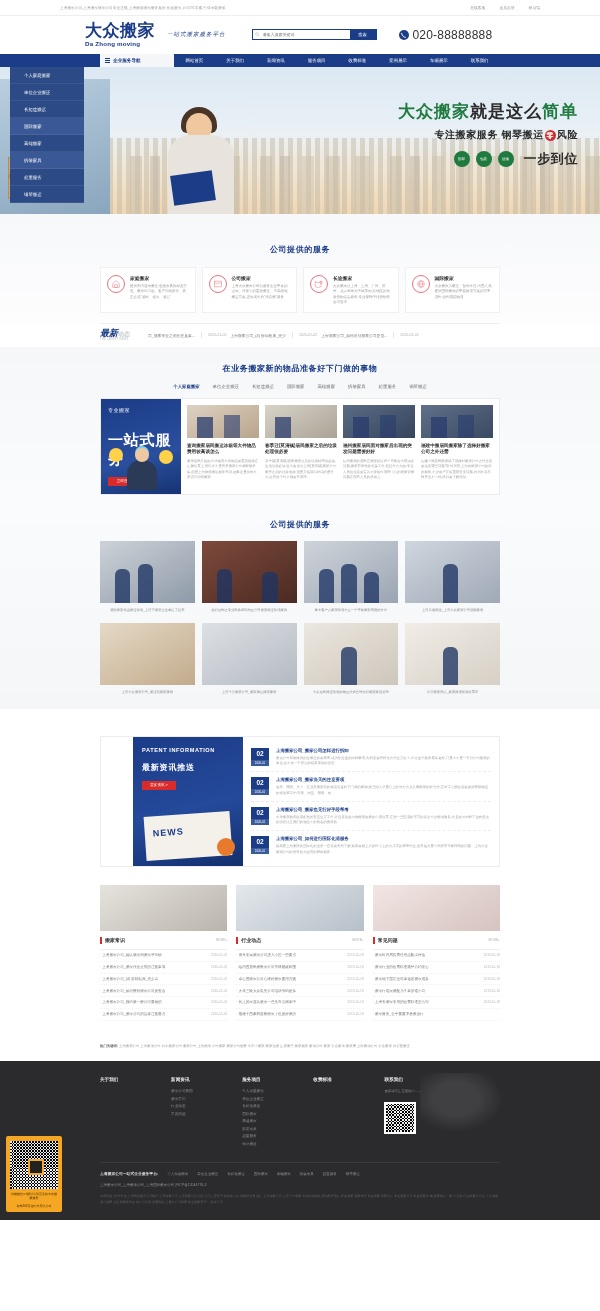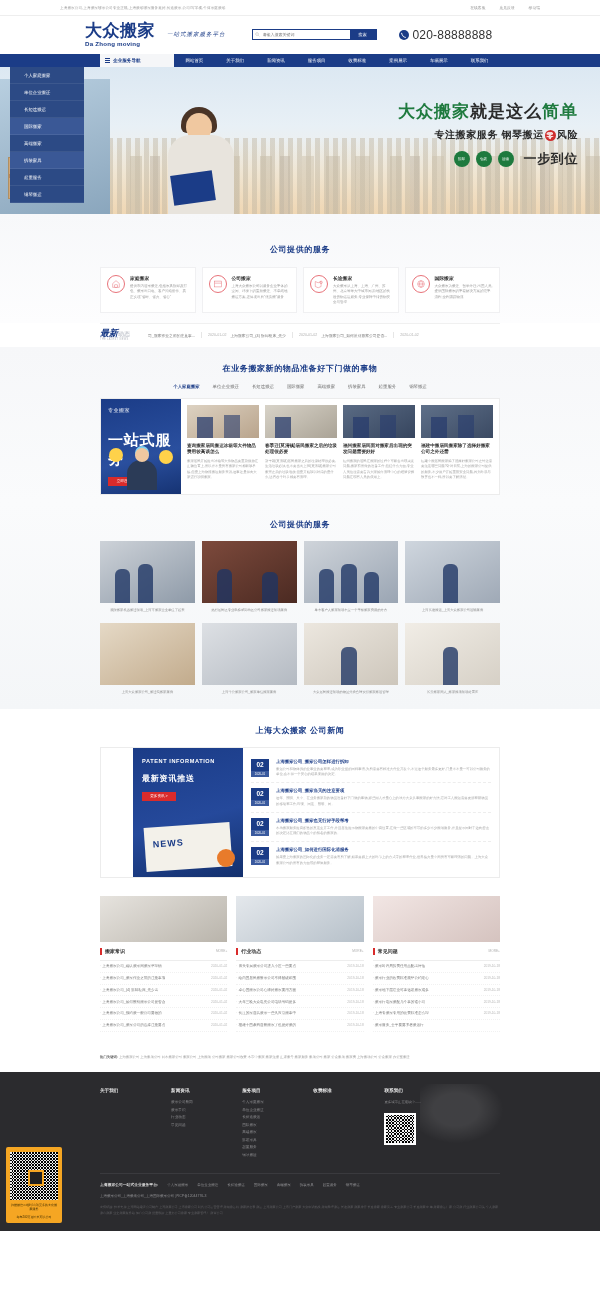--- a/index.html
+++ b/index.html
@@ -552,21 +552,20 @@
               <span class="fig f2"></span>
             </div>
           <div class="case-cap">长云搬家同人_搬家搬场现场处置应</div>
         </div>
       </div>
     </div>
   </div>
 
   <div class="compnews">
     <div class="wrap">
-      <div class="sec-title">上海大众搬家 公司新闻</div>
       <div class="cn-panel">
         <div class="cn-left">
           <div class="e1">PATENT INFORMATION</div>
           <div class="c1">最新资讯推送</div>
           <div class="btn">更多资讯 &gt;</div>
           <div class="news-art"></div>
           <div class="dot-o"></div>
         </div>
         <div class="cn-right">
           <div class="cn-item">

